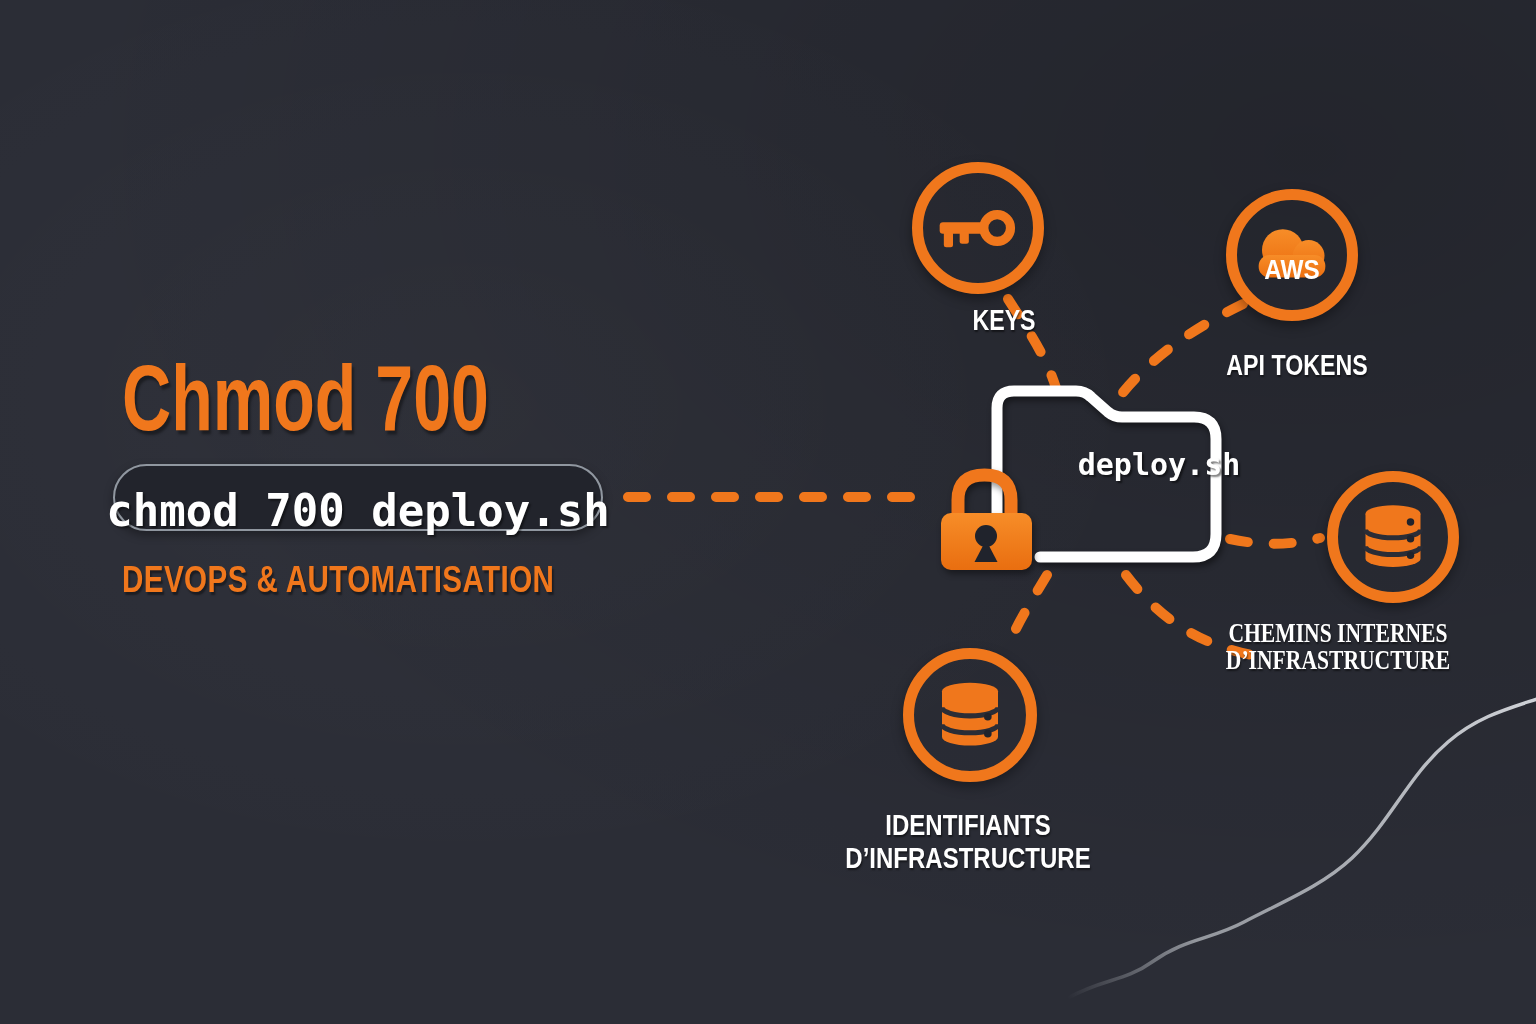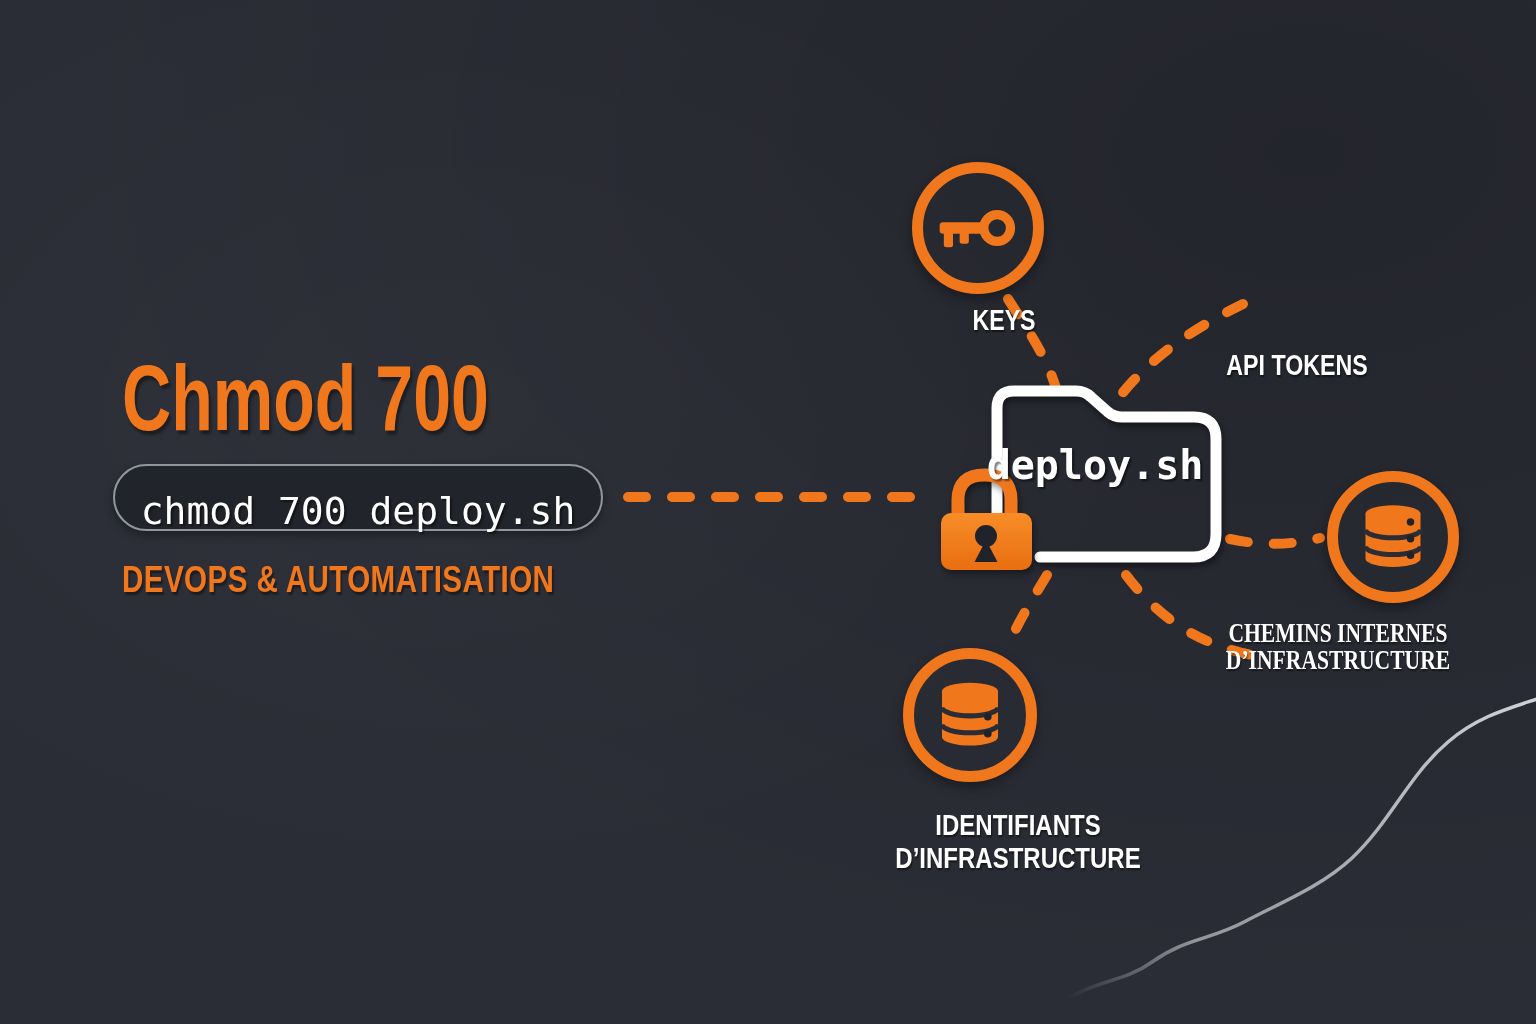--- a/index.html
+++ b/index.html
@@ -28,21 +28,21 @@
     left:113px;top:464px;width:490px;height:67px;
     box-sizing:border-box;
     background:#22242c;
     border:2px solid #9097a0;
     border-radius:34px;
     display:flex;align-items:center;justify-content:center;
     box-shadow:0 4px 10px rgba(0,0,0,0.35);
   }
   .cmd-text{
     font-family:"DejaVu Sans Mono","Liberation Mono",monospace;
-    font-weight:normal;font-size:38px;color:#ffffff;
+    font-weight:bold;font-size:44px;color:#ffffff;
     white-space:nowrap;text-shadow:2px 2px 2px rgba(0,0,0,0.45);margin-top:26px;
   }
   .tagline{
     left:122px;top:560px;
     font-size:37px;font-weight:bold;line-height:40px;
     color:#f0771c;white-space:nowrap;letter-spacing:0.5px;
     transform:scaleX(0.80);transform-origin:left center;
     text-shadow:2px 3px 2px rgba(0,0,0,0.40);
   }
 
@@ -65,24 +65,24 @@
     transform:scaleX(0.80);transform-origin:center;
     text-shadow:1px 2px 2px rgba(0,0,0,0.50);
   }
   .lbl-keys .inner{font-size:29px;line-height:29px;}
   .lbl-api .inner{font-size:29px;line-height:29px;}
   .lbl-paths .inner{font-size:27px;line-height:27px;}
   .lbl-creds .inner{font-size:30px;line-height:33px;}
 
   
   .folder-name{
-    left:1095px;top:449px;
+    left:1159px;top:449px;
     transform:translateX(-50%);
     font-family:"DejaVu Sans Mono","Liberation Mono",monospace;
-    font-weight:bold;font-size:40px;line-height:32px;color:#ffffff;
+    font-weight:bold;font-size:30px;line-height:32px;color:#ffffff;
     white-space:nowrap;text-shadow:2px 2px 2px rgba(0,0,0,0.5);
   }
 </style>
 </head>
 <body>
 
 <div class="stage">
 
   <svg class="svg-layer" viewBox="0 0 1536 1024">
     <defs>
@@ -139,20 +139,30 @@
         <rect x="25" y="70" width="11" height="19" rx="3"></rect>
         <rect x="44" y="70" width="11" height="15" rx="3"></rect>
       </g>
       <circle cx="89" cy="66" r="16" fill="none" stroke="#f0771c" stroke-width="11"></circle>
     </svg>
   </div>
   <div class="node-label lbl-keys" style="left:1004px;top:306px;">
     <span class="inner">KEYS</span>
   </div>
 
+  <div class="node-circle" style="left:1226px;top:189px;width:132px;height:132px;">
+    <svg class="node-icon" viewBox="0 0 132 132">
+      <g fill="url(#cloudGrad)">
+        <circle cx="55" cy="60" r="25"></circle>
+        <circle cx="86" cy="67" r="19"></circle>
+        <rect x="26" y="66" width="80" height="27" rx="13"></rect>
+      </g>
+    </svg>
+    <span class="cloud-word">AWS</span>
+  </div>
   <div class="node-label lbl-api" style="left:1297px;top:351px;">
     <span class="inner">API TOKENS</span>
   </div>
 
   <div class="node-circle" style="left:1327px;top:471px;width:132px;height:132px;">
     <svg class="node-icon" viewBox="0 0 132 132">
       <ellipse cx="66" cy="38" rx="33" ry="10" fill="#f0771c"></ellipse>
       <path d="M 33 38 V 92 A 33 10 0 0 0 99 92 V 38" fill="#f0771c"></path>
       <path d="M 33 57 A 33 10 0 0 0 99 57" stroke="#2b2d36" stroke-width="6" fill="none"></path>
       <path d="M 33 77 A 33 10 0 0 0 99 77" stroke="#2b2d36" stroke-width="6" fill="none"></path>
@@ -169,18 +179,18 @@
   <div class="node-circle" style="left:903px;top:648px;width:134px;height:134px;">
     <svg class="node-icon" viewBox="0 0 132 132">
       <ellipse cx="66" cy="38" rx="33" ry="10" fill="#f0771c"></ellipse>
       <path d="M 33 38 V 92 A 33 10 0 0 0 99 92 V 38" fill="#f0771c"></path>
       <path d="M 33 57 A 33 10 0 0 0 99 57" stroke="#2b2d36" stroke-width="6" fill="none"></path>
       <path d="M 33 77 A 33 10 0 0 0 99 77" stroke="#2b2d36" stroke-width="6" fill="none"></path>
       <circle cx="87" cy="68" r="4.5" fill="#20232c"></circle>
       <circle cx="87" cy="88" r="4.5" fill="#20232c"></circle>
     </svg>
   </div>
-  <div class="node-label lbl-creds" style="left:1018px;top:808px;">
+  <div class="node-label lbl-creds" style="left:968px;top:808px;">
     <span class="inner">IDENTIFIANTS</span>
     <span class="inner">D’INFRASTRUCTURE</span>
   </div>
 
 </div>
 
 </body></html>

